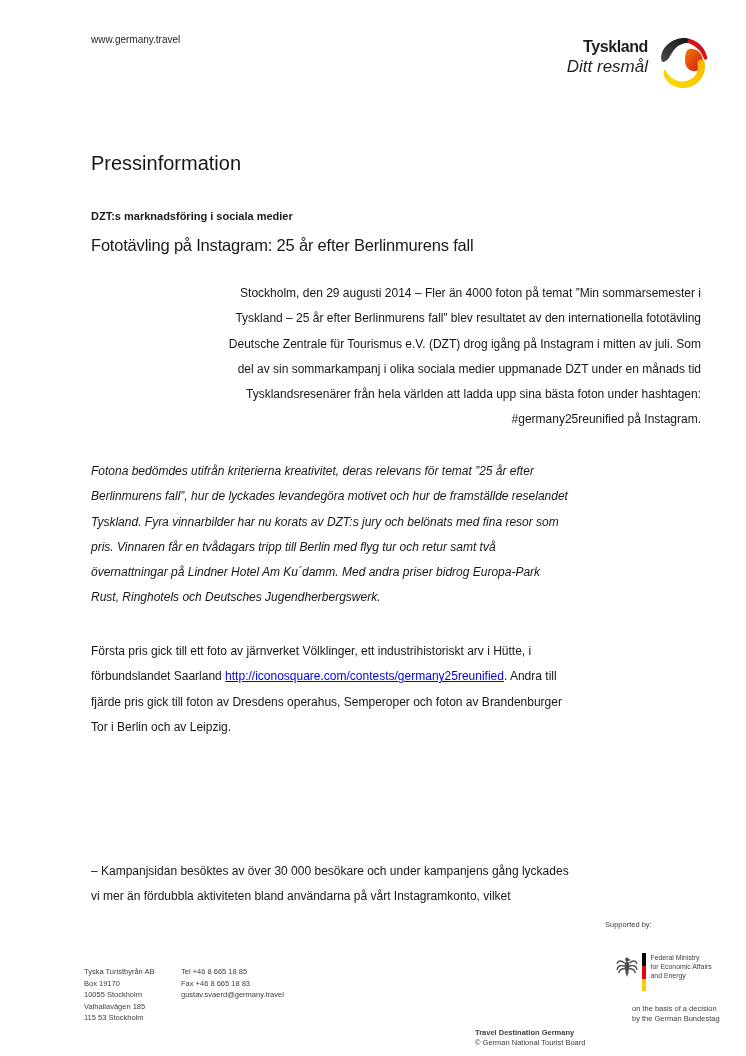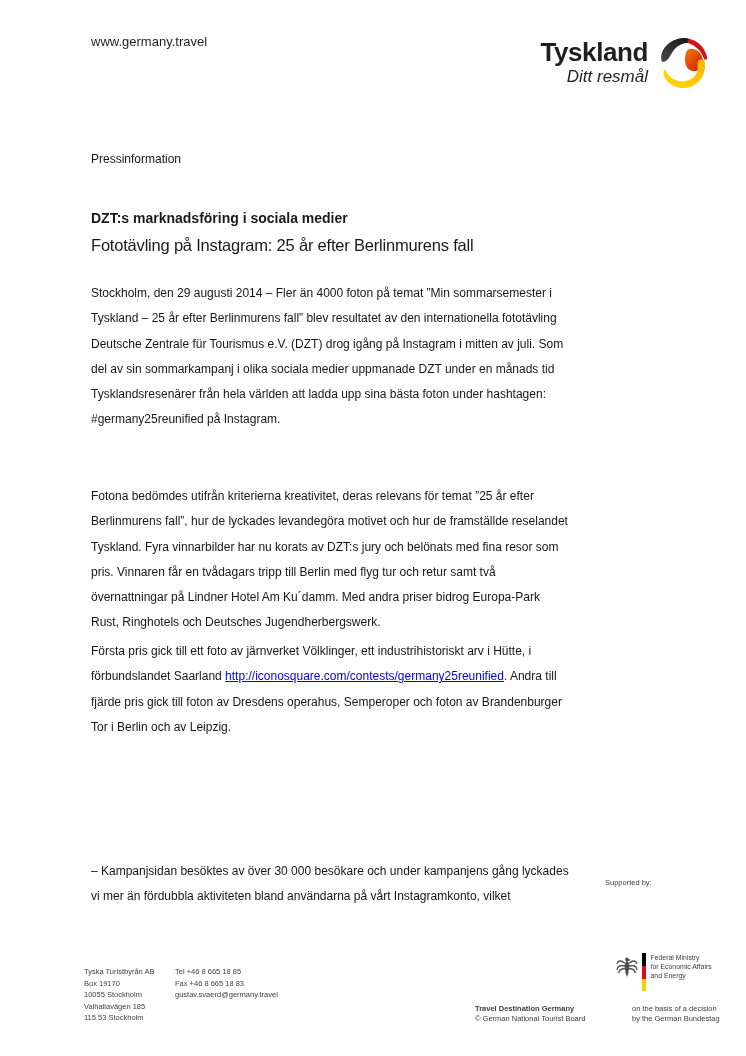--- a/index.html
+++ b/index.html
@@ -1,49 +1,49 @@
 <!DOCTYPE html>
 <html><head>
 <meta charset="utf-8">
 <style>
   * { margin:0; padding:0; box-sizing:border-box; }
   html,body { width:746px; height:1056px; background:#ffffff; }
   body { font-family:"Liberation Sans", sans-serif; color:#1a1a1a; }
   .page { position:relative; width:746px; height:1056px; background:#fff; overflow:hidden; }
 
   
-  .header-url { position:absolute; left:91px; top:34px; font-size:13px; color:#1f1f1f;text-align:right; }
+  .header-url { position:absolute; left:91px; top:34px; font-size:10px; color:#1f1f1f;text-align:right; }
   .logo-text { position:absolute; left:498px; top:39px; width:150px; text-align:right; }
-  .brand { font-size:26px; font-weight:bold; letter-spacing:-0.4px; color:#1f1f1f; line-height:1.05; }
+  .brand { font-size:16px; font-weight:bold; letter-spacing:-0.4px; color:#1f1f1f; line-height:1.05; }
   .tagline { font-size:17px; font-style:italic; color:#1f1f1f; margin-top:1px; }
   .emblem { position:absolute; left:657px; top:34px; width:54px; height:60px; }
 
   
-  .kicker { position:absolute; left:91px; top:152px; font-size:12px; font-weight:400; color:#161616; }
-  .subject { position:absolute; left:91px; top:210px; font-size:14px; font-weight:bold; }
+  .kicker { position:absolute; left:91px; top:152px; font-size:20px; font-weight:400; color:#161616; }
+  .subject { position:absolute; left:91px; top:210px; font-size:11px; font-weight:bold; }
   .title   { position:absolute; left:91px; top:236px; font-size:16.5px; font-weight:normal; letter-spacing:-0.2px; }
 
   
   .para { position:absolute; left:91px; width:610px; font-size:12px; line-height:25.3px;
           white-space:pre-line; color:#161616; }
-  .p1 { top:281px; } .p2 { top:484px; } .p3 { top:639px; } .p4 { top:774px; } .p5 { top:859px; }
+  .p1 { top:281px;text-align:right; } .p2 { top:459px;font-style:italic; } .p3 { top:639px; } .p4 { top:774px; } .p5 { top:859px; }
   .doclink { color:#0000EE; text-decoration:underline; cursor:pointer; }
 
   
   .ft { color:#3d3d3d; }
   .addr    { position:absolute; left:84px;  top:966px; font-size:7.5px; line-height:11.6px; white-space:pre-line; }
-  .contact { position:absolute; left:175px; top:966px; font-size:7.5px; line-height:11.6px; white-space:pre-line; }
-  .supported { position:absolute; left:605px; top:878px; font-size:7.5px; }
+  .contact { position:absolute; left:181px; top:966px; font-size:7.5px; line-height:11.6px; white-space:pre-line; }
+  .supported { position:absolute; left:605px; top:920px; font-size:7.5px; }
   .ministry { position:absolute; left:616px; top:953px; display:flex; align-items:flex-start; }
   .eagle { width:22px; height:24px; margin-top:1px; }
   .stripe { width:3.5px; height:38px; margin-left:4px; display:flex; flex-direction:column; }
   .stripe > div { width:100%; }
   .ministry-text { margin-left:5px; font-size:6.9px; line-height:8.9px; white-space:pre-line; padding-top:1px; }
   .travel-dest { position:absolute; left:475px; top:1004px; font-size:7.5px; line-height:9.8px; }
-  .travel-dest .b { font-weight:bold; }
+  .travel-dest .b { font-weight:bold;margin-top:24px; }
   .bundestag { position:absolute; left:632px; top:1004px; font-size:7.5px; line-height:9.8px; white-space:pre-line; }
 </style>
 </head>
 <body>
 
 <div class="page">
 
   <div class="header-url">www.germany.travel</div>
 
   <div class="logo-text">

